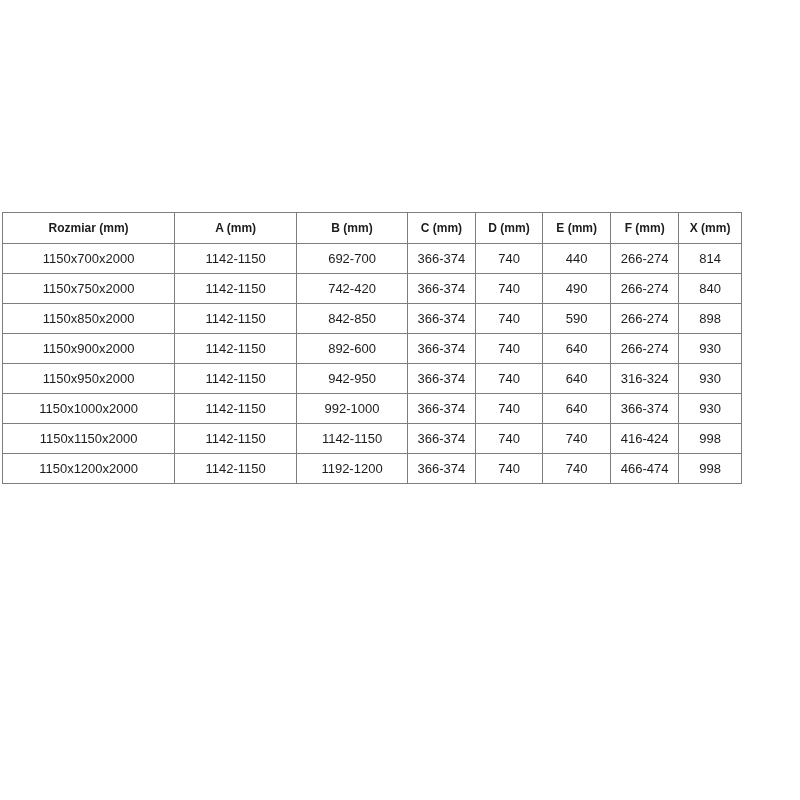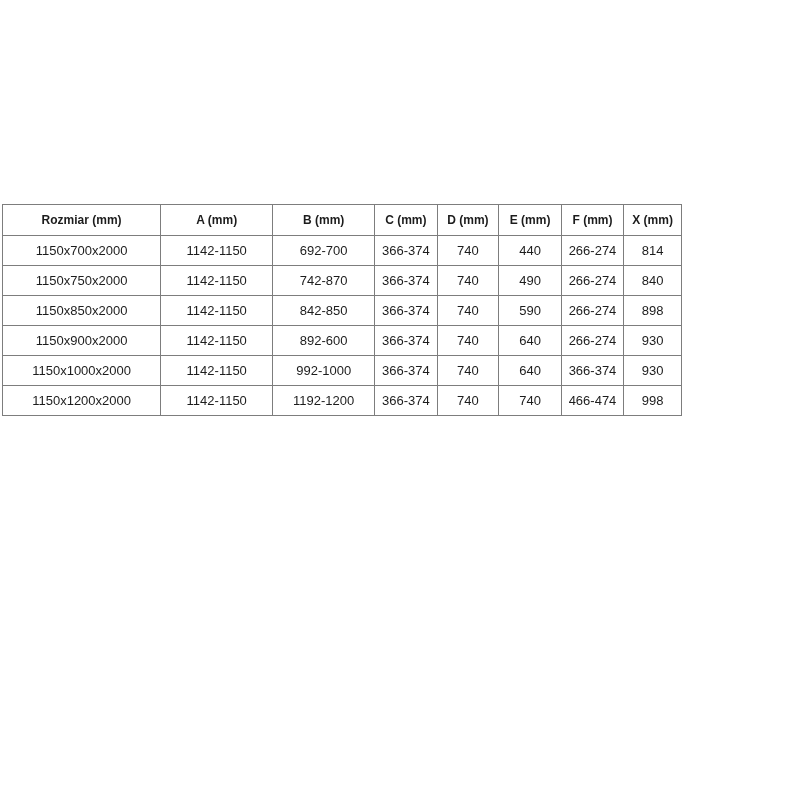--- a/index.html
+++ b/index.html
@@ -11,22 +11,22 @@
   .page {
     position: relative;
     width: 800px;
     height: 800px;
     background: #ffffff;
     overflow: hidden;
   }
   table.spec-table {
     position: absolute;
     left: 2px;
-    top: 204px;
-    width: 680px;
+    top: 212px;
+    width: 740px;
     border-collapse: collapse;
     table-layout: fixed;
   }
   table.spec-table th,
   table.spec-table td {
     border: 1px solid #7d7d7d;
     text-align: center;
     vertical-align: middle;
     color: #1c1c1c;
     padding: 0 2px;
@@ -88,21 +88,21 @@
           <td>692-700</td>
           <td>366-374</td>
           <td>740</td>
           <td>440</td>
           <td>266-274</td>
           <td>814</td>
         </tr>
         <tr>
           <td>1150x750x2000</td>
           <td>1142-1150</td>
-          <td>742-870</td>
+          <td>742-420</td>
           <td>366-374</td>
           <td>740</td>
           <td>490</td>
           <td>266-274</td>
           <td>840</td>
         </tr>
         <tr>
           <td>1150x850x2000</td>
           <td>1142-1150</td>
           <td>842-850</td>
@@ -116,28 +116,48 @@
           <td>1150x900x2000</td>
           <td>1142-1150</td>
           <td>892-600</td>
           <td>366-374</td>
           <td>740</td>
           <td>640</td>
           <td>266-274</td>
           <td>930</td>
         </tr>
         <tr>
+          <td>1150x950x2000</td>
+          <td>1142-1150</td>
+          <td>942-950</td>
+          <td>366-374</td>
+          <td>740</td>
+          <td>640</td>
+          <td>316-324</td>
+          <td>930</td>
+        </tr>
+        <tr>
           <td>1150x1000x2000</td>
           <td>1142-1150</td>
           <td>992-1000</td>
           <td>366-374</td>
           <td>740</td>
           <td>640</td>
           <td>366-374</td>
           <td>930</td>
+        </tr>
+        <tr>
+          <td>1150x1150x2000</td>
+          <td>1142-1150</td>
+          <td>1142-1150</td>
+          <td>366-374</td>
+          <td>740</td>
+          <td>740</td>
+          <td>416-424</td>
+          <td>998</td>
         </tr>
         <tr>
           <td>1150x1200x2000</td>
           <td>1142-1150</td>
           <td>1192-1200</td>
           <td>366-374</td>
           <td>740</td>
           <td>740</td>
           <td>466-474</td>
           <td>998</td>

